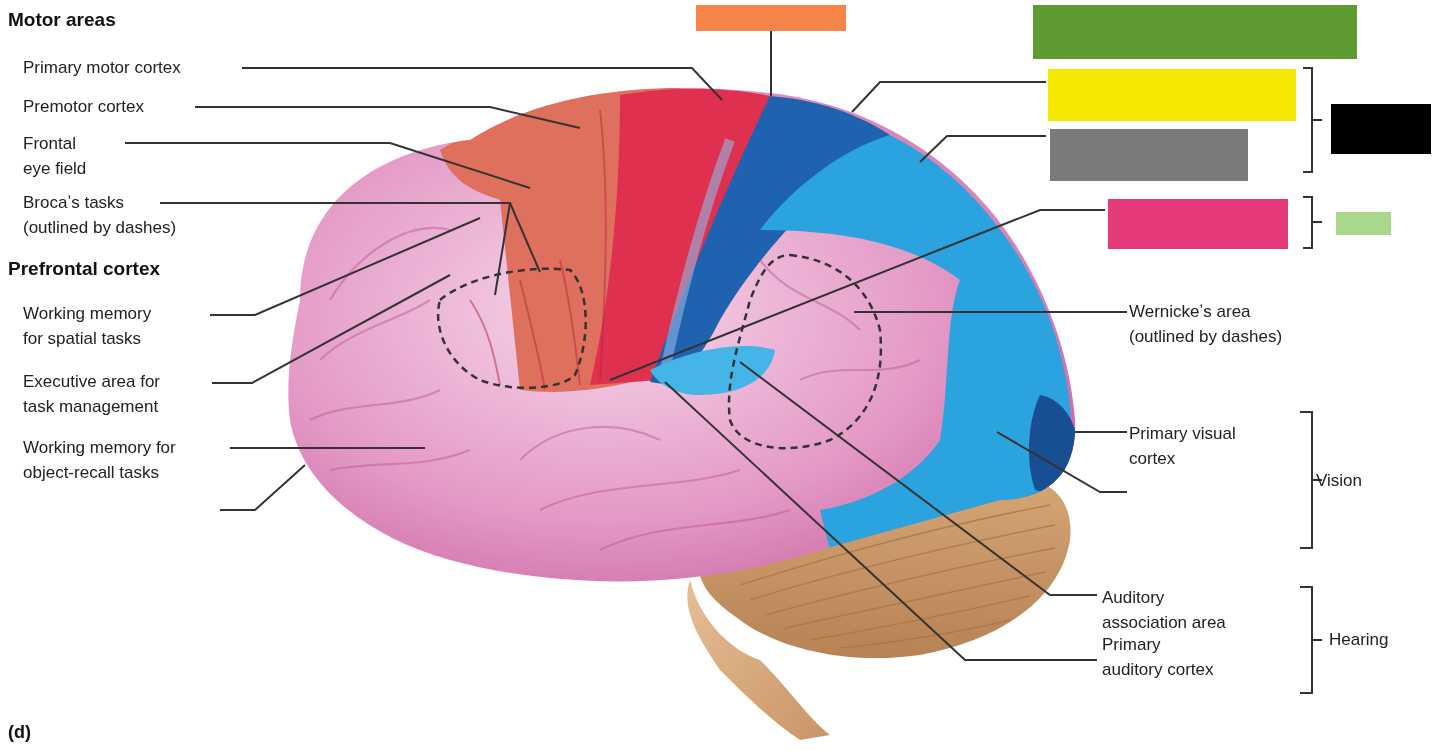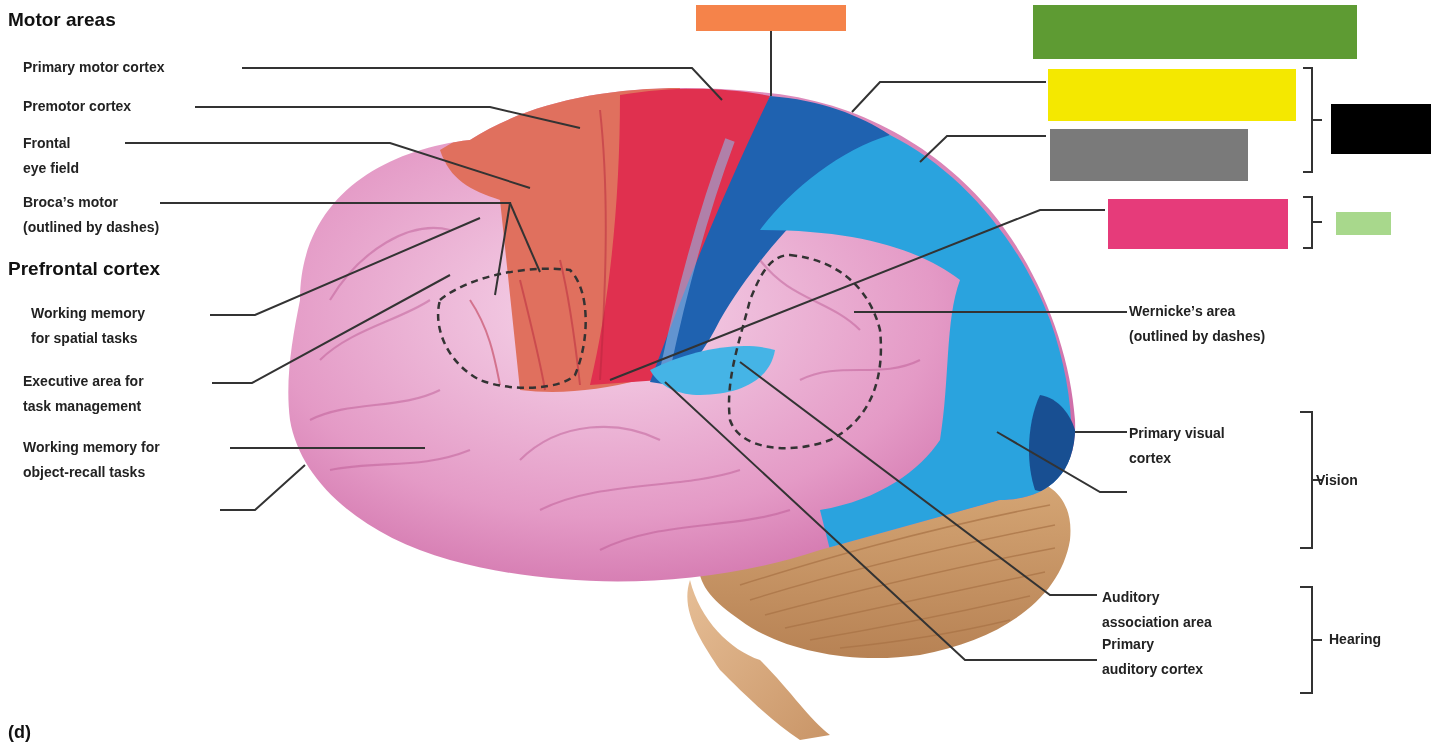--- a/index.html
+++ b/index.html
@@ -1,20 +1,20 @@
 <!DOCTYPE html>
 <html><head>
 <meta charset="utf-8">
 <style>
   html, body { margin: 0; padding: 0; background: #ffffff; }
   body { width: 1440px; height: 751px; position: relative; overflow: hidden;
          font-family: "Liberation Sans", "DejaVu Sans", sans-serif; color: #1a1a1a; }
   .stage { position: absolute; left: 0; top: 0; width: 1440px; height: 528px; }
   svg.art { position: absolute; left: 0; top: 0; }
-  .lbl { position: absolute; font-weight: bold; font-size: 14px; line-height: 25px; color: #222; white-space: nowrap; }
+  .lbl { position: absolute; font-weight: normal; font-size: 17px; line-height: 25px; color: #222; white-space: nowrap; }
   .hdr { position: absolute; font-weight: bold; font-size: 19px; color: #111; white-space: nowrap; }
   .box { position: absolute; }
   .line2 { display: block; }
 </style>
 </head>
 <body>
 
 <div class="stage">
 
   <svg class="art" width="1440" height="751" viewBox="0 0 1440 751">
@@ -131,25 +131,25 @@
   <div class="box" style="left:1336px;top:212px;width:55px;height:23px;background:#a8d88c;"></div>
 
   <div class="hdr" style="left:8px;top:9px;">Motor areas</div>
   <div class="lbl" style="left:23px;top:55px;">Primary motor cortex</div>
   <div class="lbl" style="left:23px;top:94px;">Premotor cortex</div>
   <div class="lbl" style="left:23px;top:131px;">
     <span class="line2">Frontal</span>
     <span class="line2">eye field</span>
   </div>
   <div class="lbl" style="left:23px;top:190px;">
-    <span class="line2">Brocaʼs motor</span>
+    <span class="line2">Brocaʼs tasks</span>
     <span class="line2">(outlined by dashes)</span>
   </div>
   <div class="hdr" style="left:8px;top:258px;">Prefrontal cortex</div>
-  <div class="lbl" style="left:23px;top:301px;margin-left:8px;">
+  <div class="lbl" style="left:23px;top:301px;">
     <span class="line2">Working memory</span>
     <span class="line2">for spatial tasks</span>
   </div>
   <div class="lbl" style="left:23px;top:369px;">
     <span class="line2">Executive area for</span>
     <span class="line2">task management</span>
   </div>
   <div class="lbl" style="left:23px;top:435px;">
     <span class="line2">Working memory for</span>
     <span class="line2">object-recall tasks</span>

